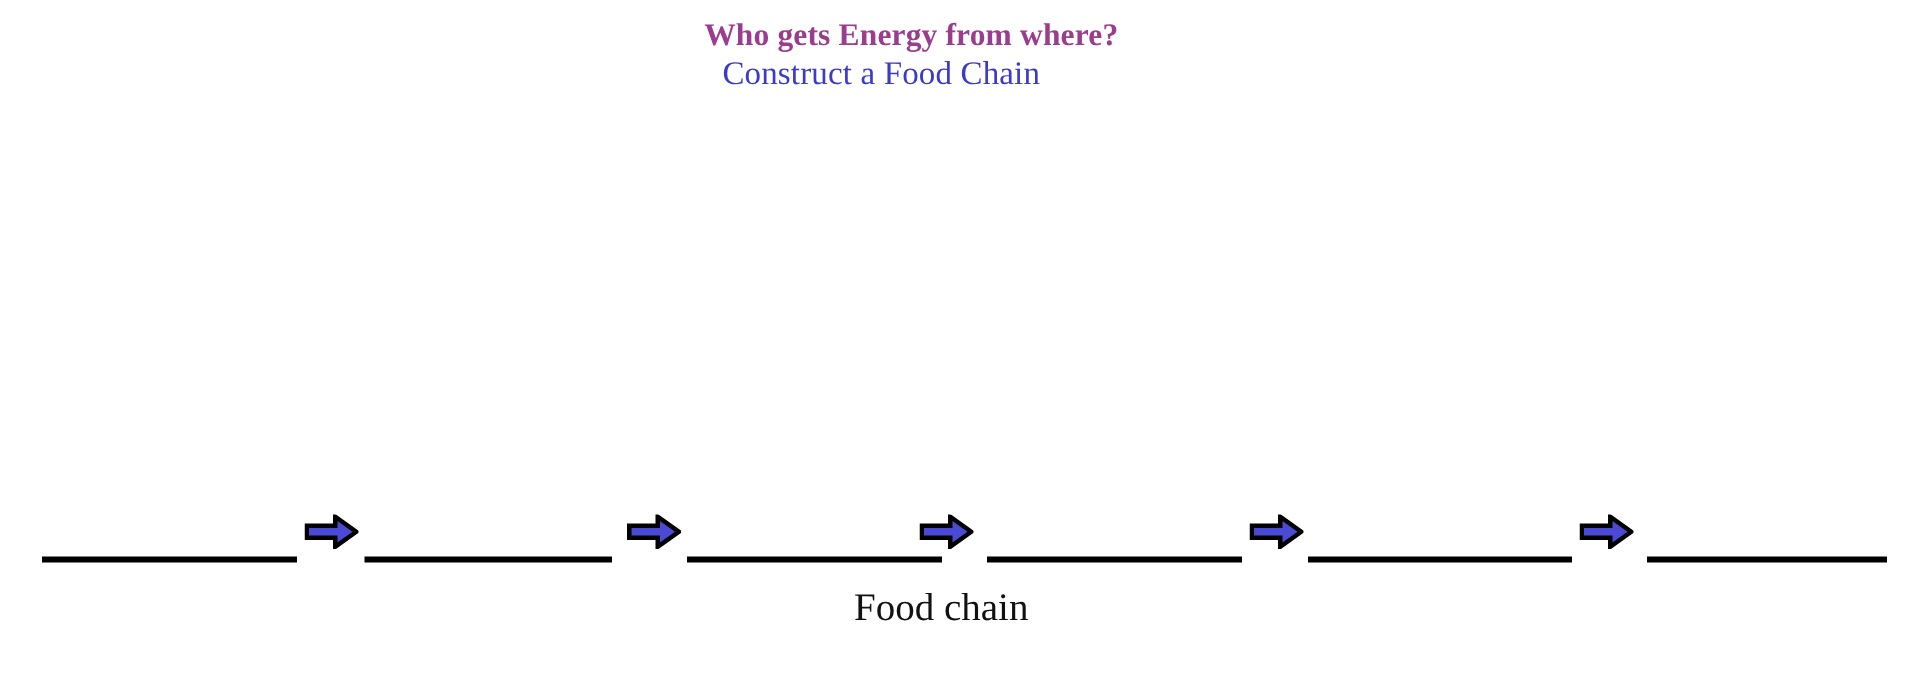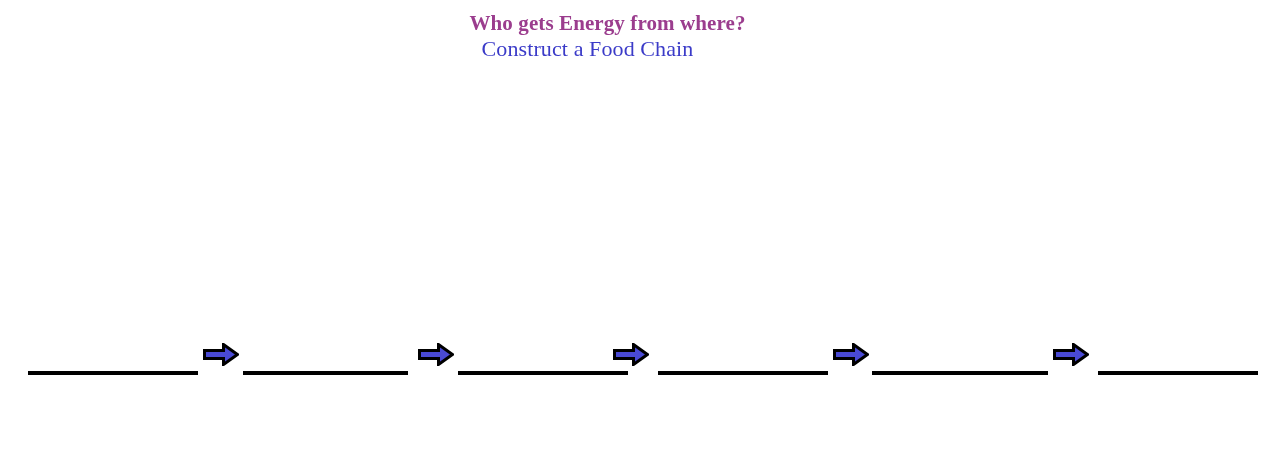--- a/index.html
+++ b/index.html
@@ -101,20 +101,21 @@
 <body>
 
 <div id="worksheet">
 
   <div class="heading-block">
     <div class="worksheet-title">Who gets Energy from where?</div>
     <div class="worksheet-subtitle">Construct a Food Chain</div>
   </div>
 
   <div class="chain-row" id="chain-row">
+    <div class="chain-caption">Food chain</div>
   <div class="blank-line" style="left: 28px; width: 170px; background: rgb(0, 0, 0);"></div>
       <div class="blank-line" style="left: 243px; width: 165px; background: rgb(0, 0, 0);"></div>
       <div class="blank-line" style="left: 458px; width: 170px; background: rgb(0, 0, 0);"></div>
       <div class="blank-line" style="left: 658px; width: 170px; background: rgb(0, 0, 0);"></div>
       <div class="blank-line" style="left: 872px; width: 176px; background: rgb(0, 0, 0);"></div>
       <div class="blank-line" style="left: 1098px; width: 160px; background: rgb(0, 0, 0);"></div>
       <div class="chain-arrow" style="left: 203px;">
         <svg viewBox="0 0 36 23" xmlns="http://www.w3.org/2000/svg">
           <path d="M1.5 7.5 H20.5 V1.5 L34.5 11.5 L20.5 21.5 V15.5 H1.5 Z" fill="#4a4ad4" stroke="#000000" stroke-width="3" stroke-linejoin="miter"></path>
         </svg>

